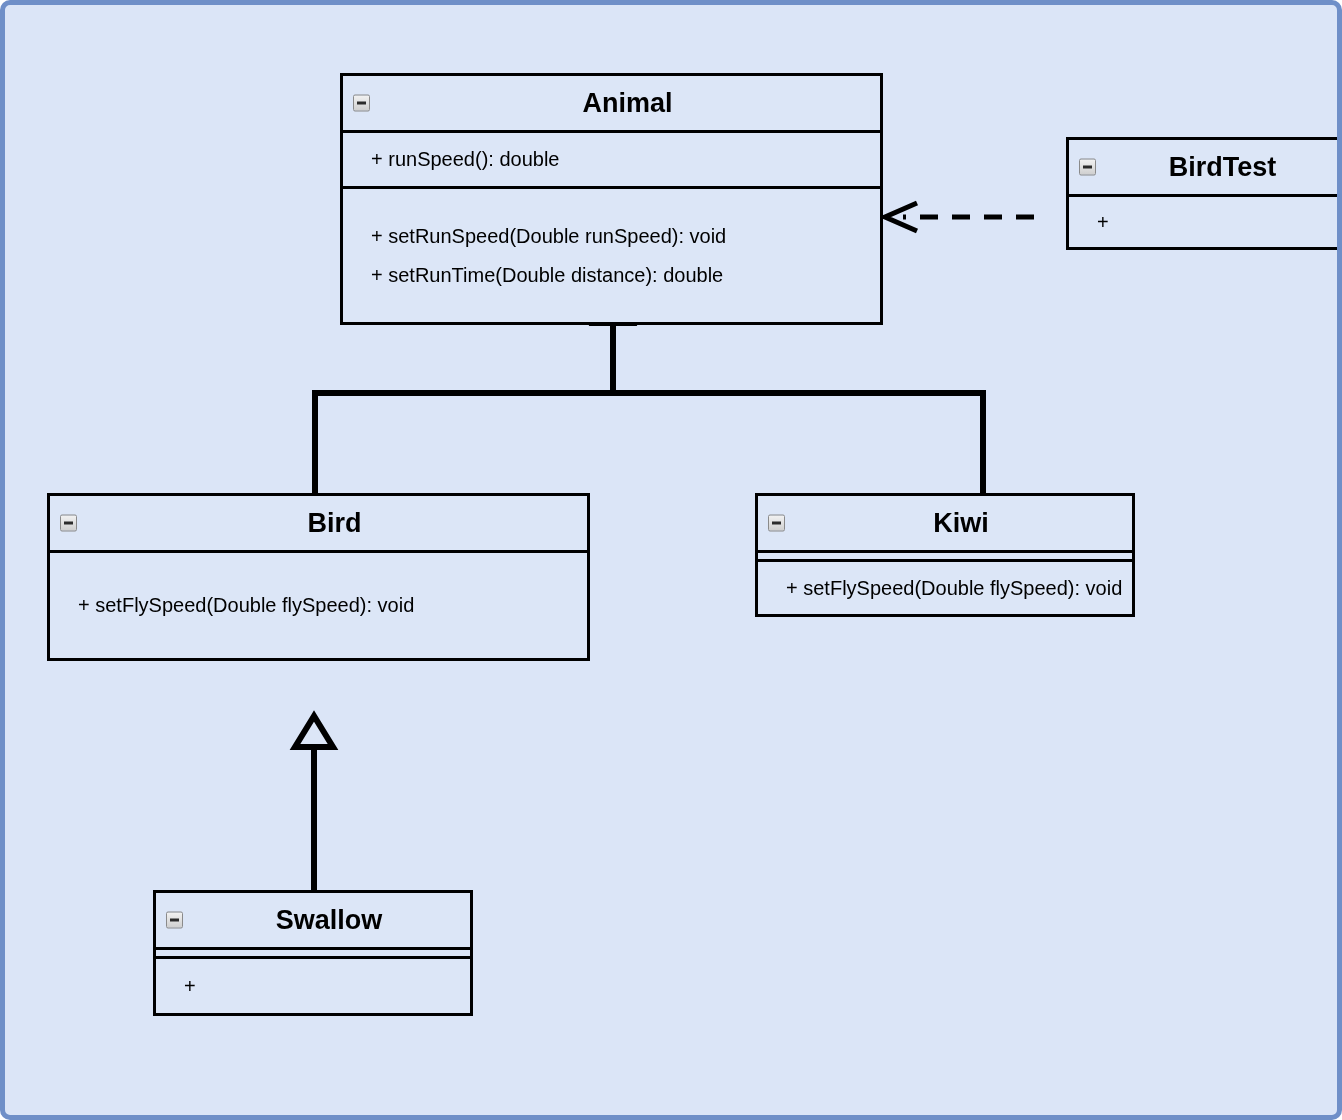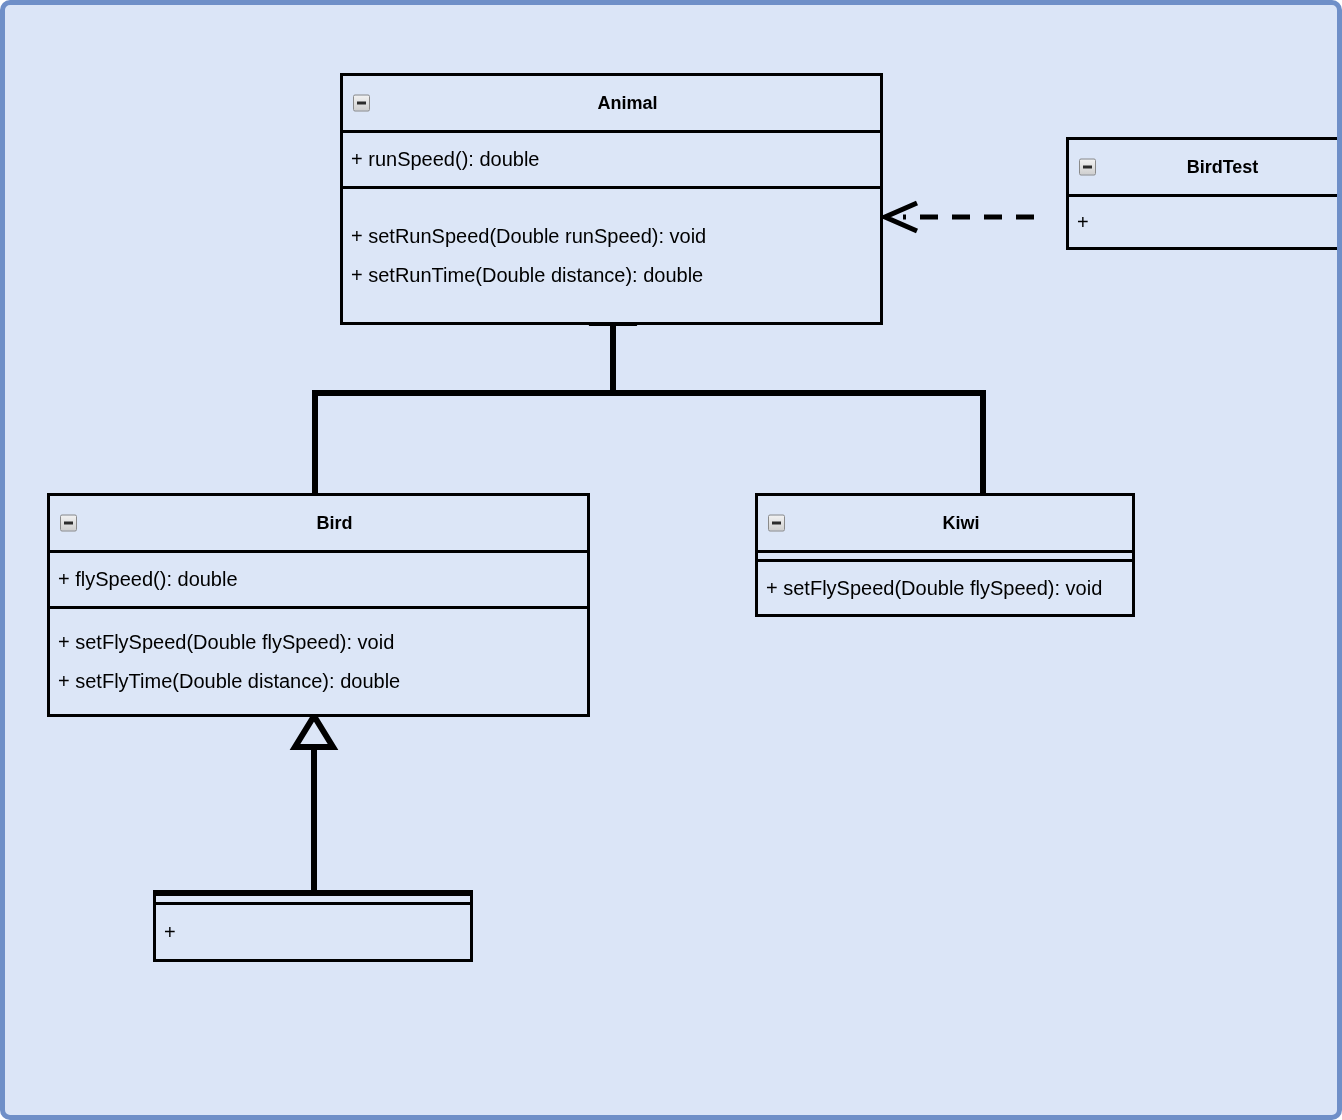--- a/index.html
+++ b/index.html
@@ -42,21 +42,21 @@
     z-index: 5;
   }
 
   .uml-title {
     position: relative;
     height: 54px;
     display: flex;
     align-items: center;
     justify-content: center;
     font-weight: bold;
-    font-size: 18px;
+    font-size: 27px;
     color: #000;
     box-sizing: border-box;
     padding-left: 32px;
   }
 
   .collapse-icon {
     position: absolute;
     left: 10px;
     top: 50%;
     transform: translateY(-50%);
@@ -74,21 +74,21 @@
     left: 3px;
     right: 3px;
     top: 50%;
     margin-top: -1.5px;
     height: 3px;
     background: #2b2b2b;
   }
 
   .uml-compartment {
     border-top: 3px solid #000000;
-    padding: 0 0 0 8px;
+    padding: 0 0 0 28px;
     box-sizing: border-box;
     font-size: 20px;
     color: #000;
     display: flex;
     flex-direction: column;
     justify-content: center;
   }
 
   .uml-compartment.empty-thin {
     height: 9px;
@@ -175,40 +175,40 @@
     <div class="uml-compartment comp-methods">
       <div class="uml-member">+</div>
     </div>
   </div>
 
   <div class="uml-class" id="class-bird">
     <div class="uml-title">
       <span class="collapse-icon"></span>
       <span>Bird</span>
     </div>
-    <div class="uml-compartment comp-attrs">
-      <div class="uml-member">+ flySpeed(): double</div>
-    </div>
     <div class="uml-compartment comp-methods">
       <div class="uml-member">+ setFlySpeed(Double flySpeed): void</div>
-      <div class="uml-member">+ setFlyTime(Double distance): double</div>
     </div>
   </div>
 
   <div class="uml-class" id="class-kiwi">
     <div class="uml-title">
       <span class="collapse-icon"></span>
       <span>Kiwi</span>
     </div>
     <div class="uml-compartment empty-thin"></div>
     <div class="uml-compartment comp-methods">
       <div class="uml-member">+ setFlySpeed(Double flySpeed): void</div>
     </div>
   </div>
 
   <div class="uml-class" id="class-swallow">
+    <div class="uml-title">
+      <span class="collapse-icon"></span>
+      <span>Swallow</span>
+    </div>
     <div class="uml-compartment empty-thin"></div>
     <div class="uml-compartment comp-methods">
       <div class="uml-member">+</div>
     </div>
   </div>
 
 </div>
 
 </body></html>

